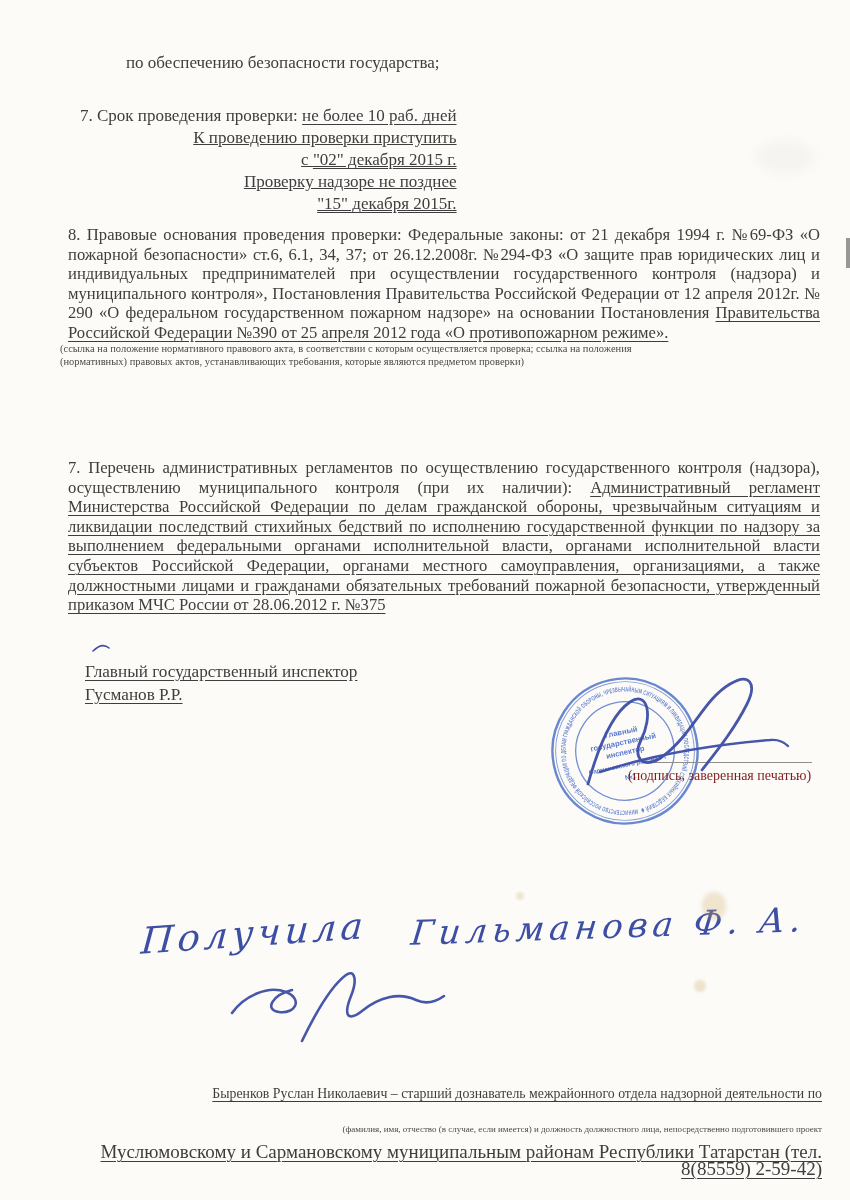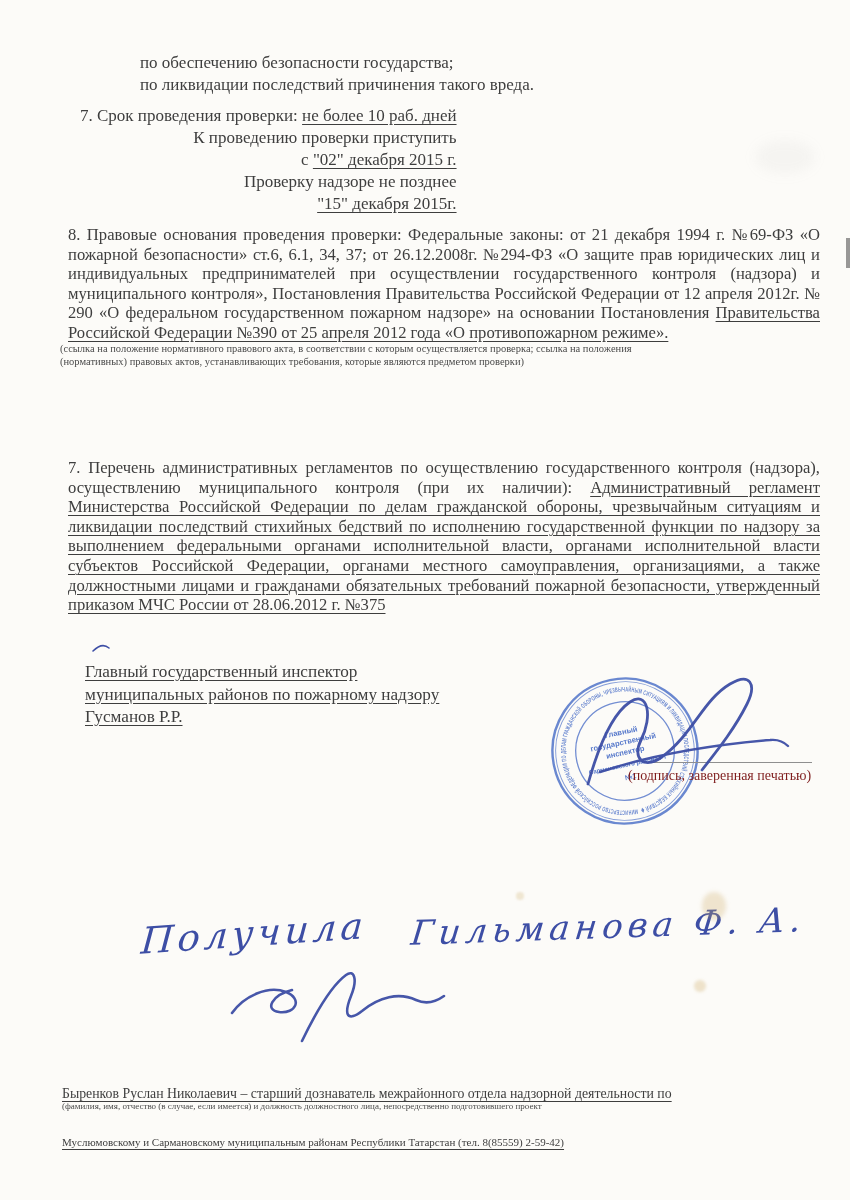--- a/index.html
+++ b/index.html
@@ -11,47 +11,46 @@
   html,body{margin:0;padding:0;}
   .page{
     position:relative;width:850px;height:1200px;background:var(--paper);
     overflow:hidden;font-family:"Liberation Serif",serif;color:var(--text);
   }
   .abs{position:absolute;}
   .doc{font-size:17px;line-height:22px;}
   .para{font-size:16.6px;line-height:19.6px;text-align:justify;width:752px;left:68px;}
   .u{text-decoration:underline;text-underline-offset:3px;text-decoration-thickness:1px;}
   .note{font-size:10.5px;line-height:12.5px;text-align:left;color:#4a4a4a;}
-  .sec7 .cont{margin-left:22px;}
+  .sec7 .cont{margin-left:22px;text-decoration:underline;}
   .signer div{line-height:22.5px;font-size:17.2px;text-decoration:underline;}
   .caption{font-size:14px;color:#7f1d1d;}
   .sigline{border-top:1.2px solid #8f8f8f;width:164px;}
   .hand{
     font-family:"DejaVu Serif",serif;font-style:italic;color:var(--ink-blue);
     white-space:nowrap;
   }
   .hand-received{font-size:37px;letter-spacing:4px;transform:skewX(-8deg) rotate(-4deg);}
   .hand-name{font-size:34px;letter-spacing:5px;transform:skewX(-8deg) rotate(-2deg);}
-  .footer{width:760px;left:62px;text-align:left;}
+  .footer{width:760px;left:62px;text-align:right;}
   .footer .f1{font-size:13.8px;line-height:15px;}
-  .footer .fnote{font-size:9px;line-height:10px;color:#4a4a4a;}
-  .footer .f2{font-size:11px;line-height:17px;margin-top:23px;}
+  .footer .fnote{font-size:9px;line-height:10px;color:#4a4a4a;margin-top:23px;}
+  .footer .f2{font-size:19px;line-height:17px;margin-top:9px;}
   .stamp-wrap{transform:rotate(-12deg);opacity:.92;}
   .stamp-wrap svg text{fill:var(--stamp-blue);font-family:"Liberation Sans",sans-serif;font-weight:bold;}
   .ink path{stroke:var(--ink-blue);fill:none;stroke-linecap:round;stroke-linejoin:round;}
   .stain{position:absolute;border-radius:50%;pointer-events:none;}
 </style>
 </head>
 <body>
 
 <div class="page">
 
-  <div class="abs doc" style="top:52px;left:140px;">
+  <div class="abs doc" style="top:52px;left:126px;">
     <div>по обеспечению безопасности государства;</div>
-    <div>по ликвидации последствий причинения такого вреда.</div>
   </div>
 
   <div class="abs doc sec7" style="top:105px;left:80px;text-align:right;">
     <div>
       <span>7. Срок проведения проверки: </span>
       <span class="u">не более 10 раб. дней</span>
     </div>
     <div class="cont">К проведению проверки приступить</div>
     <div class="cont">
       <span>с </span><span class="u">"02" декабря 2015 г.</span>
@@ -72,21 +71,20 @@
   </div>
 
 
   <div class="abs para" style="top:458px;">
     <span>7. Перечень административных регламентов по осуществлению государственного контроля (надзора), осуществлению муниципального контроля (при их наличии): </span>
     <span class="u">Административный регламент Министерства Российской Федерации по делам гражданской обороны, чрезвычайным ситуациям и ликвидации последствий стихийных бедствий по исполнению государственной функции по надзору за выполнением федеральными органами исполнительной власти, органами исполнительной власти субъектов Российской Федерации, органами местного самоуправления, организациями, а также должностными лицами и гражданами обязательных требований пожарной безопасности, утвержденный приказом МЧС России от 28.06.2012 г. №375</span>
   </div>
 
   <div class="abs signer" style="top:661px;left:85px;">
     <div class="u">Главный государственный инспектор</div>
-    <div class="u">муниципальных районов по пожарному надзору</div>
     <div class="u">Гусманов Р.Р.</div>
   </div>
 
   <div class="abs stamp-wrap" style="top:672px;left:546px;width:158px;height:158px;">
     <svg width="158" height="158" viewBox="0 0 170 170">
       <circle cx="85" cy="85" r="78" fill="none" stroke="var(--stamp-blue)" stroke-width="2.6" opacity=".9"></circle>
       <circle cx="85" cy="85" r="74.5" fill="none" stroke="var(--stamp-blue)" stroke-width="1" opacity=".75"></circle>
       <circle cx="85" cy="85" r="53" fill="none" stroke="var(--stamp-blue)" stroke-width="1.4" opacity=".85"></circle>
       <defs>
         <path id="ringPath" d="M 85,149 A 64,64 0 1 1 85.02,149" fill="none"></path>

